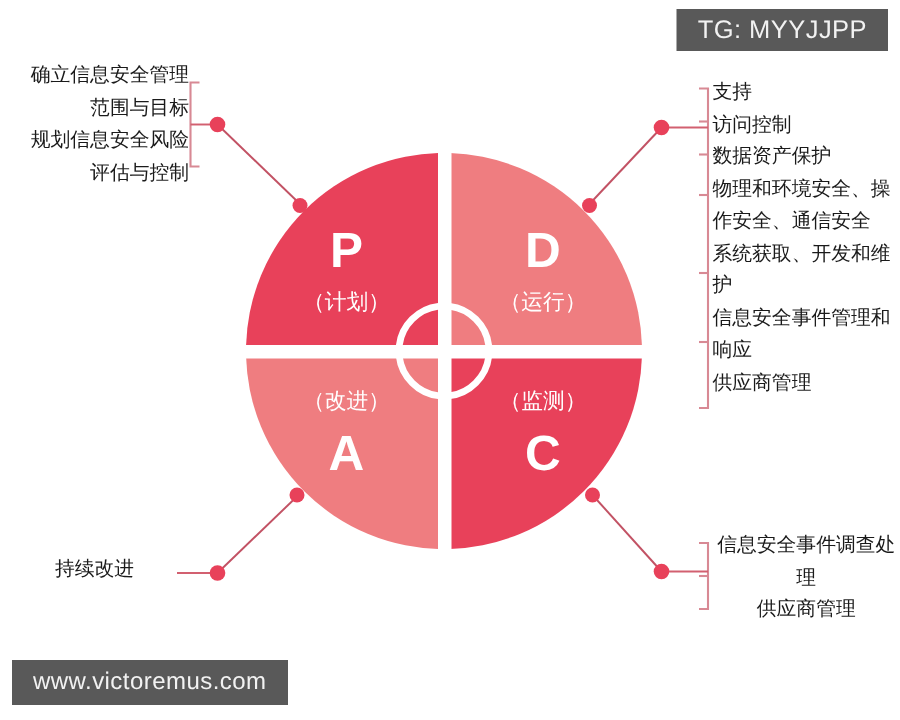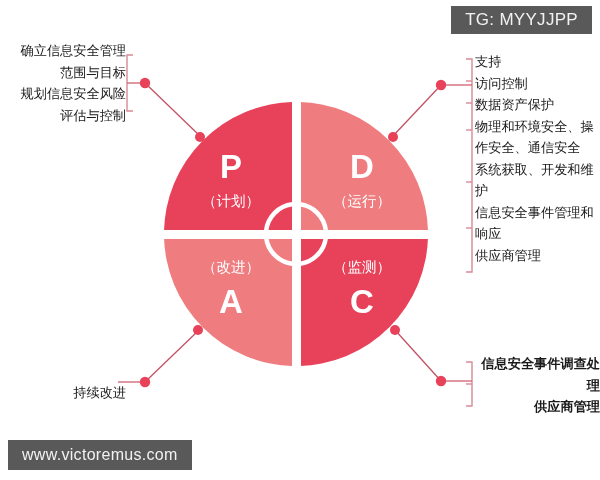--- a/index.html
+++ b/index.html
@@ -73,30 +73,29 @@
     text-align: right;
   }
   #tr-block {
     left: 475px;
     top: 51px;
     width: 125px;
     text-align: left;
   }
   #bl-block {
     left: 0px;
-    top: 382px;
+    top: 369px;
     width: 126px;
-    text-align: right;
+    text-align: center;
   }
   #br-block {
     left: 475px;
     top: 353px;
     width: 125px;
-    text-align: right;
-    font-weight: bold;
+    text-align: center;
   }
   .txt-item { margin: 0; }
 
   
 </style>
 </head>
 <body>
 
 <div id="stage">
 

